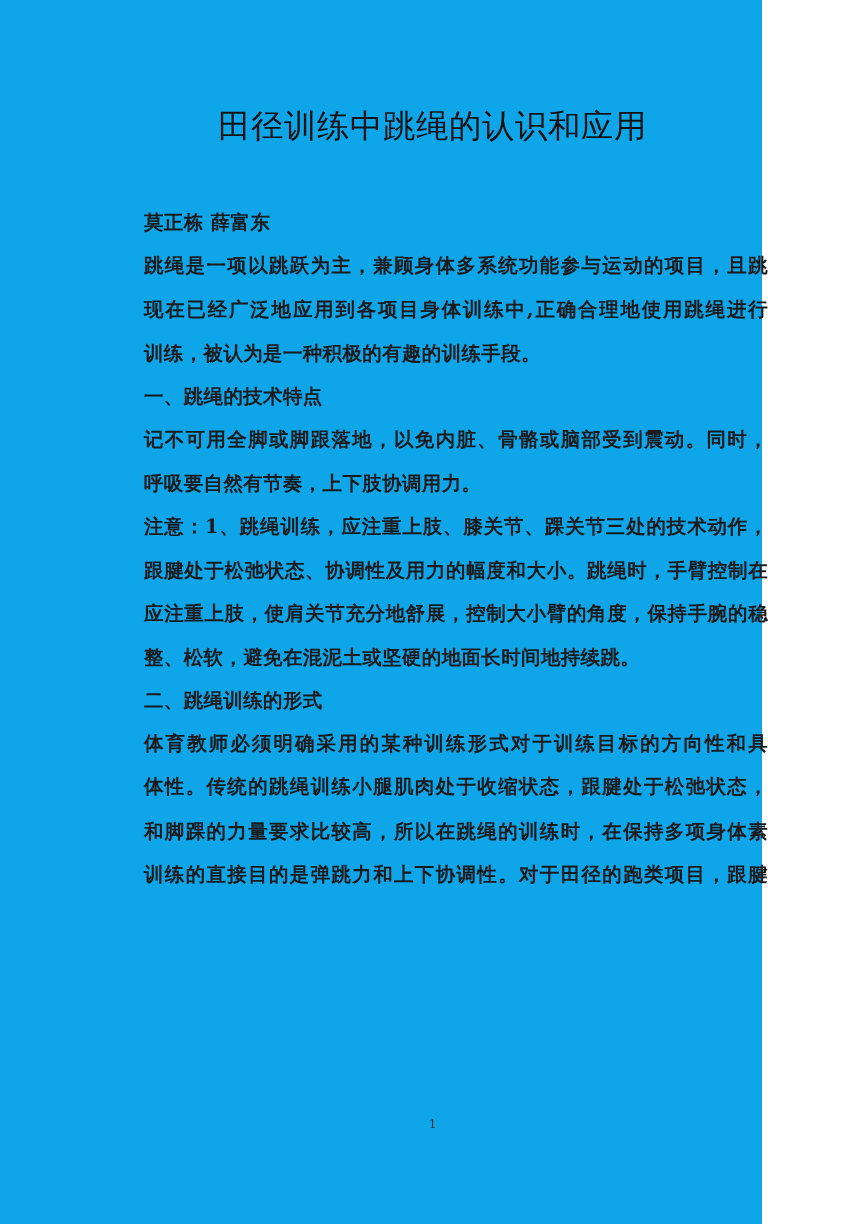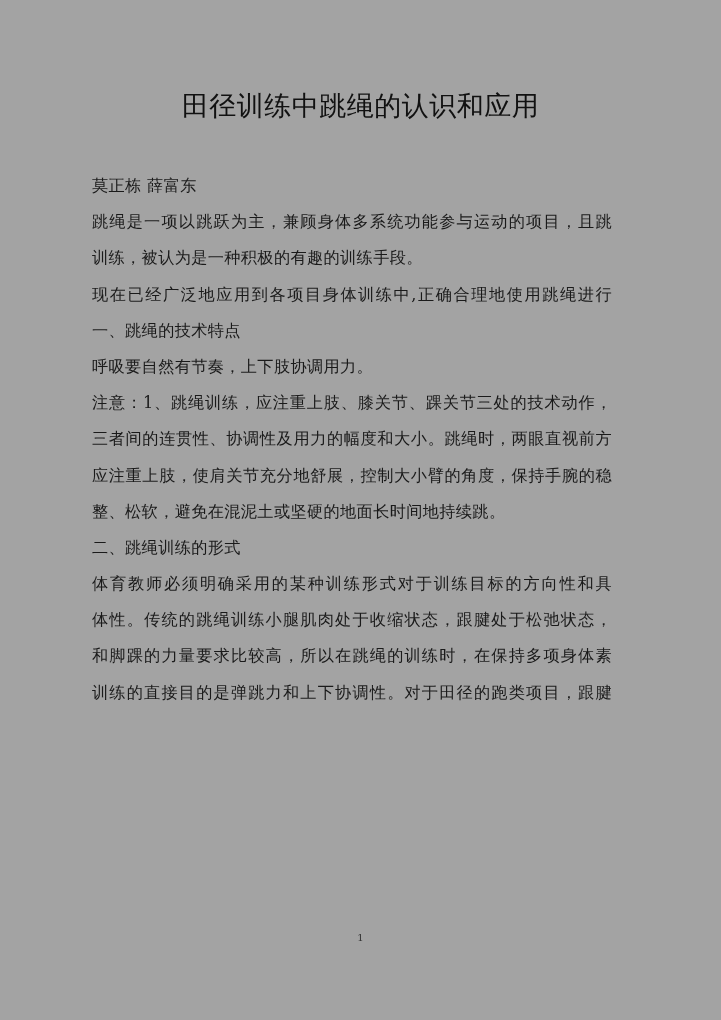--- a/index.html
+++ b/index.html
@@ -1,38 +1,39 @@
 <!DOCTYPE html>
 <html><head>
 <meta charset="utf-8">
 <style>
   html, body { margin: 0; padding: 0; background: #ffffff; }
   body { width: 721px; height: 1020px; position: relative; overflow: hidden; font-family: "DejaVu Serif", "Liberation Serif", serif; color: #1a1a1a; }
-  .page { position: absolute; left: 0; top: 0; width: 721px; height: 1020px; background: #a3a3a3; }
+  .page { position: absolute; left: 0; top: 0; width: 635px; height: 1020px; background: #0ea5e9; }
   .title { position: absolute; left: 0; top: 86px; width: 721px; text-align: center; font-size: 27px; line-height: 40px; color: #111; letter-spacing: 0.5px; }
-  .body { position: absolute; left: 92px; top: 168px; width: 520px; }
+  .body { position: absolute; left: 120px; top: 168px; width: 520px; font-weight: bold; }
   .line { height: 36.2px; line-height: 36.2px; font-size: 16.2px; white-space: nowrap; letter-spacing: 0.35px; }
   .line.justify { text-align: justify; text-align-last: justify; }
   .pagenum { position: absolute; left: 0; top: 932px; width: 721px; text-align: center; font-size: 10px; color: #333; }
 </style>
 </head>
 <body>
 
 <div class="page">
   <div class="title">田径训练中跳绳的认识和应用</div>
   <div class="body">
     <div class="line">莫正栋 薛富东</div>
     <div id="lines">
         <div class="line justify">跳绳是一项以跳跃为主，兼顾身体多系统功能参与运动的项目，且跳</div>
+        <div class="line justify">现在已经广泛地应用到各项目身体训练中,正确合理地使用跳绳进行</div>
         <div class="line">训练，被认为是一种积极的有趣的训练手段。</div>
-        <div class="line justify">现在已经广泛地应用到各项目身体训练中,正确合理地使用跳绳进行</div>
         <div class="line">一、跳绳的技术特点</div>
+        <div class="line justify">记不可用全脚或脚跟落地，以免内脏、骨骼或脑部受到震动。同时，</div>
         <div class="line">呼吸要自然有节奏，上下肢协调用力。</div>
         <div class="line justify">注意：1、跳绳训练，应注重上肢、膝关节、踝关节三处的技术动作，</div>
-        <div class="line justify">三者间的连贯性、协调性及用力的幅度和大小。跳绳时，两眼直视前方</div>
+        <div class="line justify">跟腱处于松弛状态、协调性及用力的幅度和大小。跳绳时，手臂控制在</div>
         <div class="line justify">应注重上肢，使肩关节充分地舒展，控制大小臂的角度，保持手腕的稳</div>
         <div class="line">整、松软，避免在混泥土或坚硬的地面长时间地持续跳。</div>
         <div class="line">二、跳绳训练的形式</div>
         <div class="line justify">体育教师必须明确采用的某种训练形式对于训练目标的方向性和具</div>
         <div class="line justify">体性。传统的跳绳训练小腿肌肉处于收缩状态，跟腱处于松弛状态，</div>
         <div class="line justify">和脚踝的力量要求比较高，所以在跳绳的训练时，在保持多项身体素</div>
         <div class="line justify">训练的直接目的是弹跳力和上下协调性。对于田径的跑类项目，跟腱</div>
       </div>
   </div>
   <div class="pagenum">1</div>

